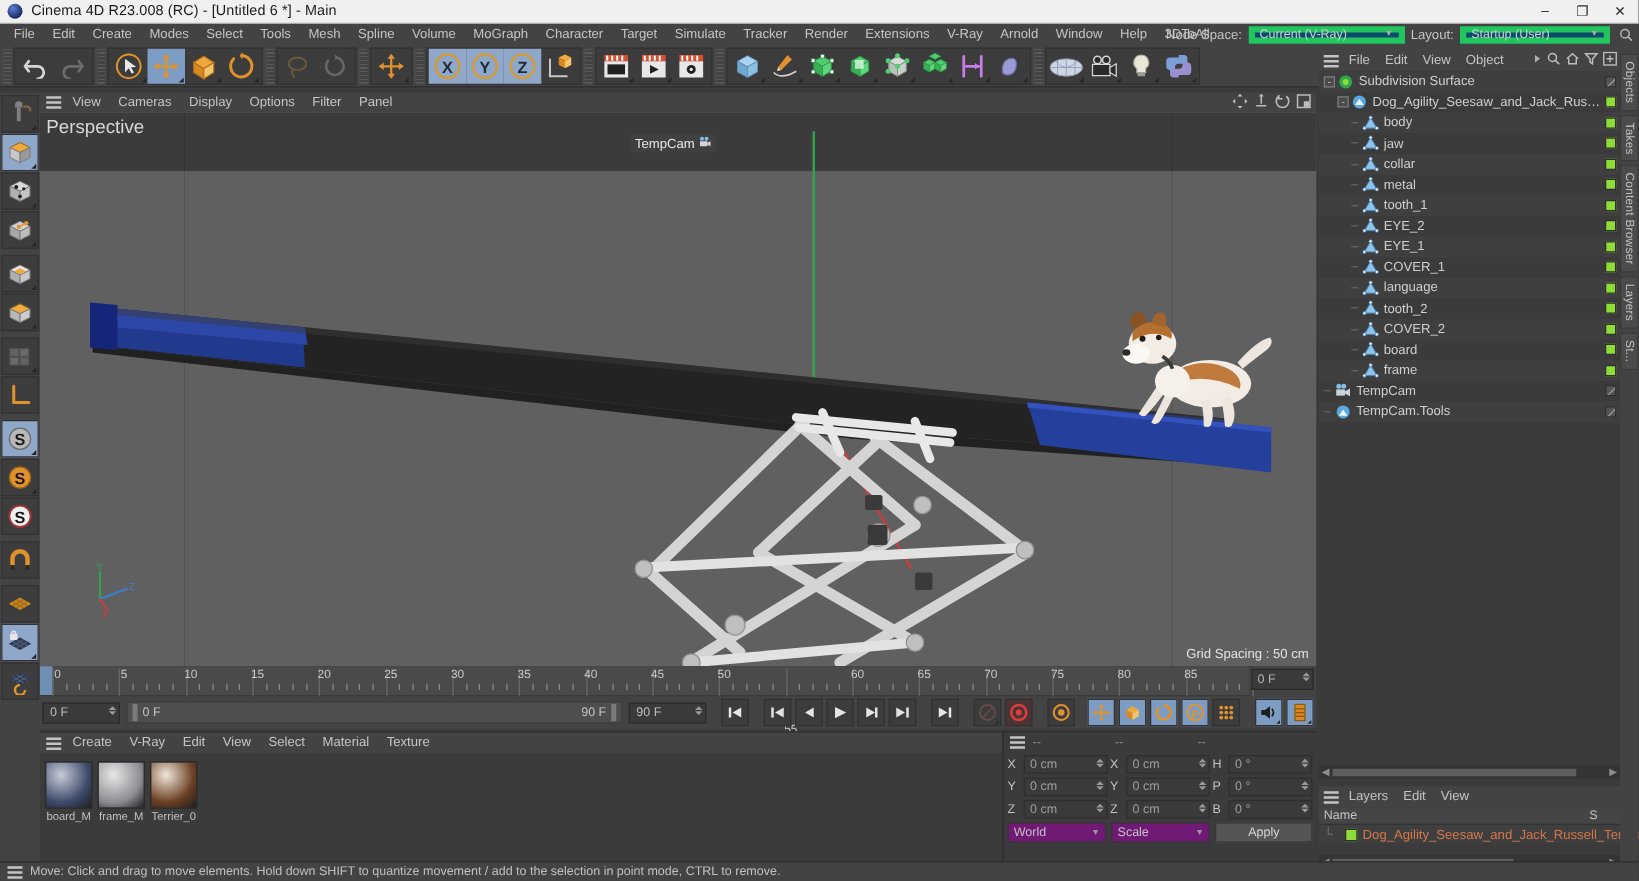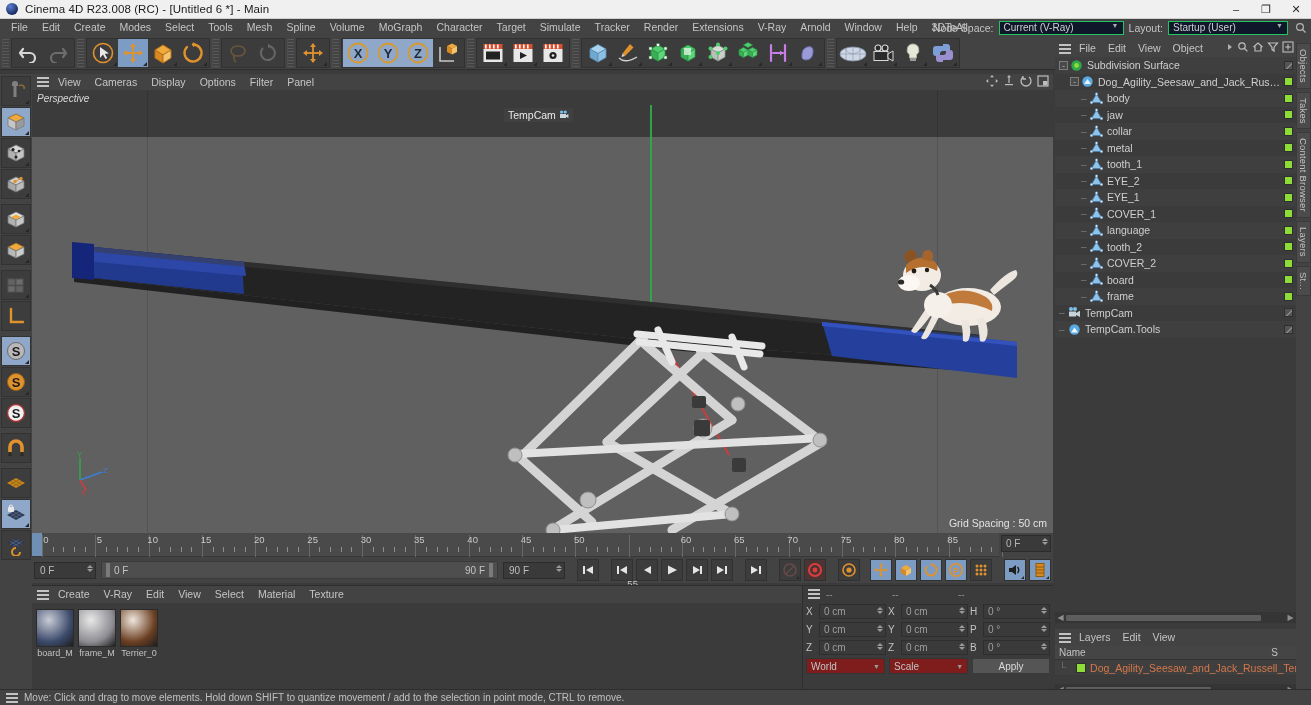--- a/index.html
+++ b/index.html
@@ -40,22 +40,22 @@
   .menubar .mi {
     padding: 0 7px; height: 17px; line-height: 17px; font-size: 10.5px;
     color: #c5c5c5; white-space: nowrap;
   }
   .menu-right {
     position: absolute; right: 2px; top: 0; height: 17px;
     display: flex; align-items: center; gap: 5px;
   }
   .mlabel { font-size: 10.5px; color: #c5c5c5; }
   .mselect {
-    height: 14px; background: #0f172a; border: 1px solid #22c55e;
-    color: #cfcfcf; font-size: 10px; display: flex; align-items: flex-start;
+    height: 14px; background: #0c4a6e; border: 5px solid #22c55e;
+    color: #cfcfcf; font-size: 10px; display: flex; align-items: center;
     padding: 0 4px; position: relative; min-width: 70px;
   }
   .mselect .cv { flex: 1; white-space: nowrap; }
   .mselect .arw { margin-left: 6px; font-size: 7px; color: #aaa; }
   .mag { width: 16px; height: 14px; display: flex; align-items: center; justify-content: center; }
 
   
   .toolbar {
     height: 34px; background: #434343; display: flex; align-items: center;
     border-bottom: 1px solid #2d2d2d;
@@ -115,22 +115,22 @@
   }
   .hamb i { display: block; height: 2px; background: #c3c3c3; }
   .vp-icons {
     position: absolute; right: 4px; top: 1px; display: flex; gap: 5px; align-items: center;
   }
   .viewport {
     position: absolute; top: 16px; left: 0; right: 0; bottom: 0;
     background: #606060; overflow: hidden;
   }
   .vp-label {
-    position: absolute; left: 5px; top: 3px; font-size: 10px;
-    color: #d8d8d8; z-index: 20; font-style: italic;
+    position: absolute; left: 5px; top: 3px; font-size: 15px;
+    color: #d8d8d8; z-index: 20;
   }
   .vp-cam {
     position: absolute; left: 472px; top: 18px; z-index: 20;
     font-size: 10.5px; color: #e8e8e8; display: flex; align-items: center; gap: 3px;
     background: rgba(70,70,70,.55); padding: 1px 4px;
   }
   .vp-grid-spacing {
     position: absolute; right: 6px; bottom: 4px; font-size: 10.5px;
     color: #e2e2e2; z-index: 20;
   }
@@ -216,21 +216,21 @@
   .coordhead .dash { width: 66px; text-align: left; padding-left: 4px; }
   .crow { display: flex; align-items: center; height: 18px; padding: 0 3px; gap: 2px; }
   .clab { width: 11px; font-size: 10px; color: #c3c3c3; text-align: left; }
   .cfield {
     flex: 1; height: 15px; background: #3a3a3a; border: 1px solid #2e2e2e;
     font-size: 10px; color: #9e9e9e; display: flex; align-items: center;
     padding: 0 10px 0 4px; position: relative; min-width: 0;
   }
   .cbtnrow { display: flex; align-items: center; height: 20px; padding: 2px 3px; gap: 4px; }
   .csel {
-    height: 16px; background: #7f1d1d; border: 1px solid #343434; font-size: 10px;
+    height: 16px; background: #701a75; border: 1px solid #343434; font-size: 10px;
     color: #c3c3c3; display: flex; align-items: center; padding: 0 4px; position: relative; flex: 1;
   }
   .csel .arw { position: absolute; right: 4px; font-size: 7px; color: #9c9c9c; }
   .capply {
     height: 16px; background: #555; border: 1px solid #3a3a3a; font-size: 10px;
     color: #d8d8d8; display: flex; align-items: center; justify-content: center; flex: 1.1;
   }
 
   
   .objwrap {

